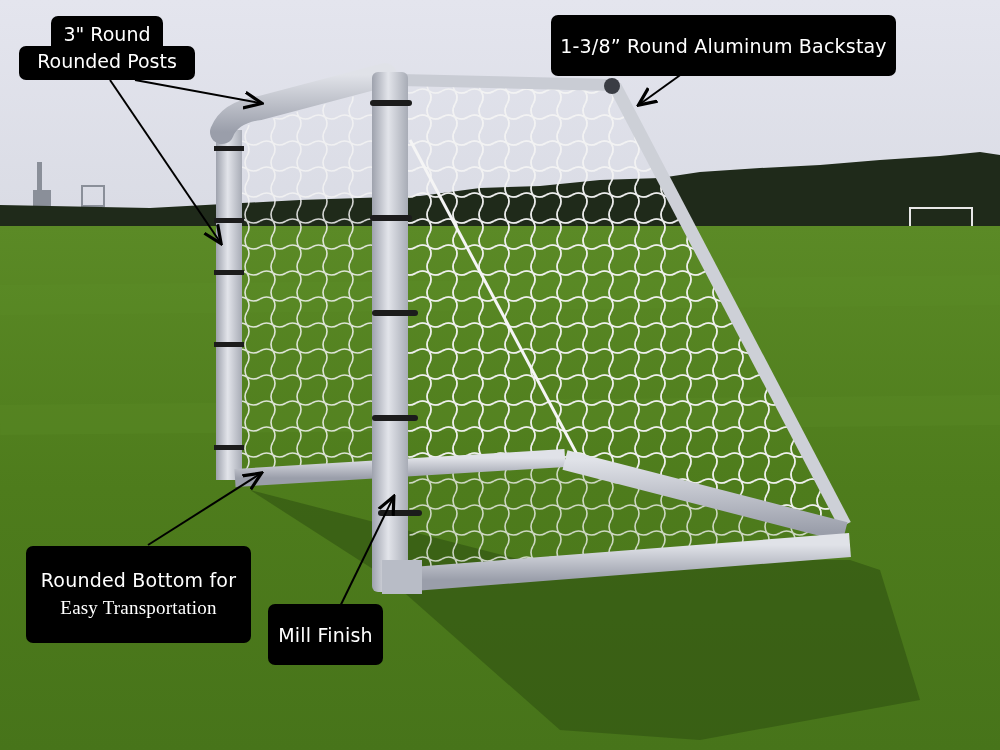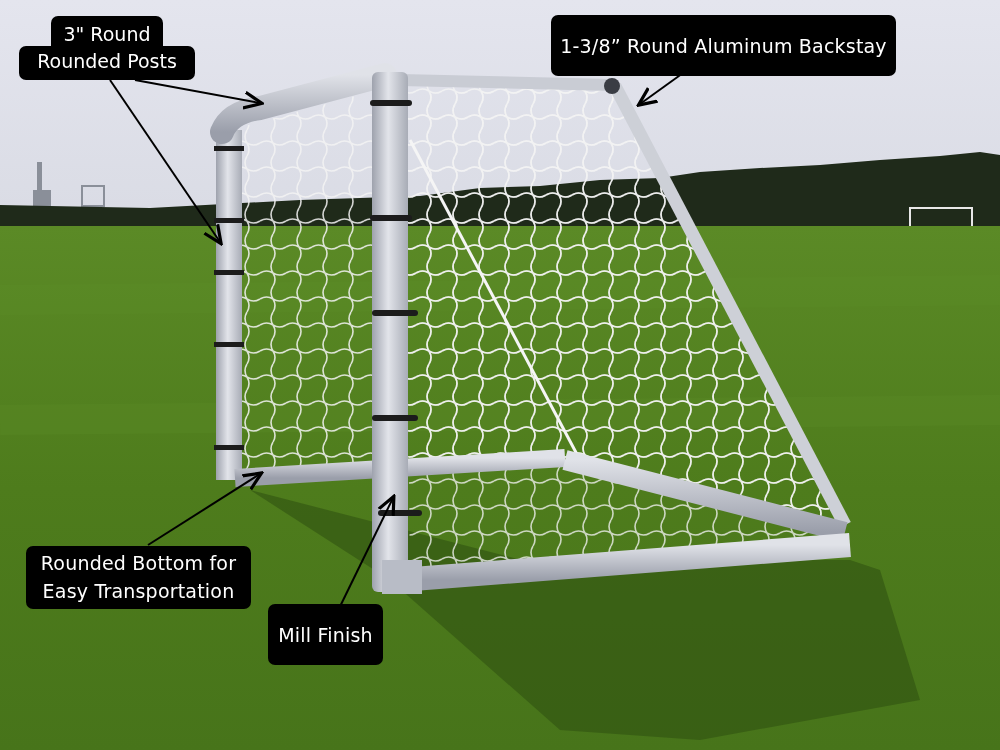--- a/index.html
+++ b/index.html
@@ -112,18 +112,18 @@
   <line x1="330" y1="627" x2="393" y2="498" stroke="#000" stroke-width="2" marker-end="url(#ah)"></line>
 </svg>
 
 <div class="label-stack" style="left:19px;top:16px;width:176px;height:64px;">
   <div class="l1" style="left:32px;top:0;width:112px;height:30px;line-height:36px;border-radius:7px 7px 0 0;">3" Round</div>
   <div class="l2" style="left:0;top:30px;width:176px;height:34px;line-height:30px;border-radius:7px;">Rounded Posts</div>
 </div>
 
 <div class="label" style="left:551px;top:15px;width:327px;height:29px;line-height:30px;">1-3/8” Round Aluminum Backstay</div>
 
-<div class="label" style="left:26px;top:546px;width:207px;height:57px;padding:3px 9px;text-align:center;">
+<div class="label" style="left:26px;top:546px;width:207px;height:57px;padding:20px 9px;text-align:center;">
   <div style="line-height:28px;">Rounded Bottom for</div>
-  <div style="line-height:28px;">Easy Transportation</div>
+  <div style="line-height:28px;font-family:Liberation Serif, serif;">Easy Transportation</div>
 </div>
 
 <div class="label" style="left:268px;top:604px;width:97px;height:29px;line-height:30px;">Mill Finish</div>
 
 </body></html>

